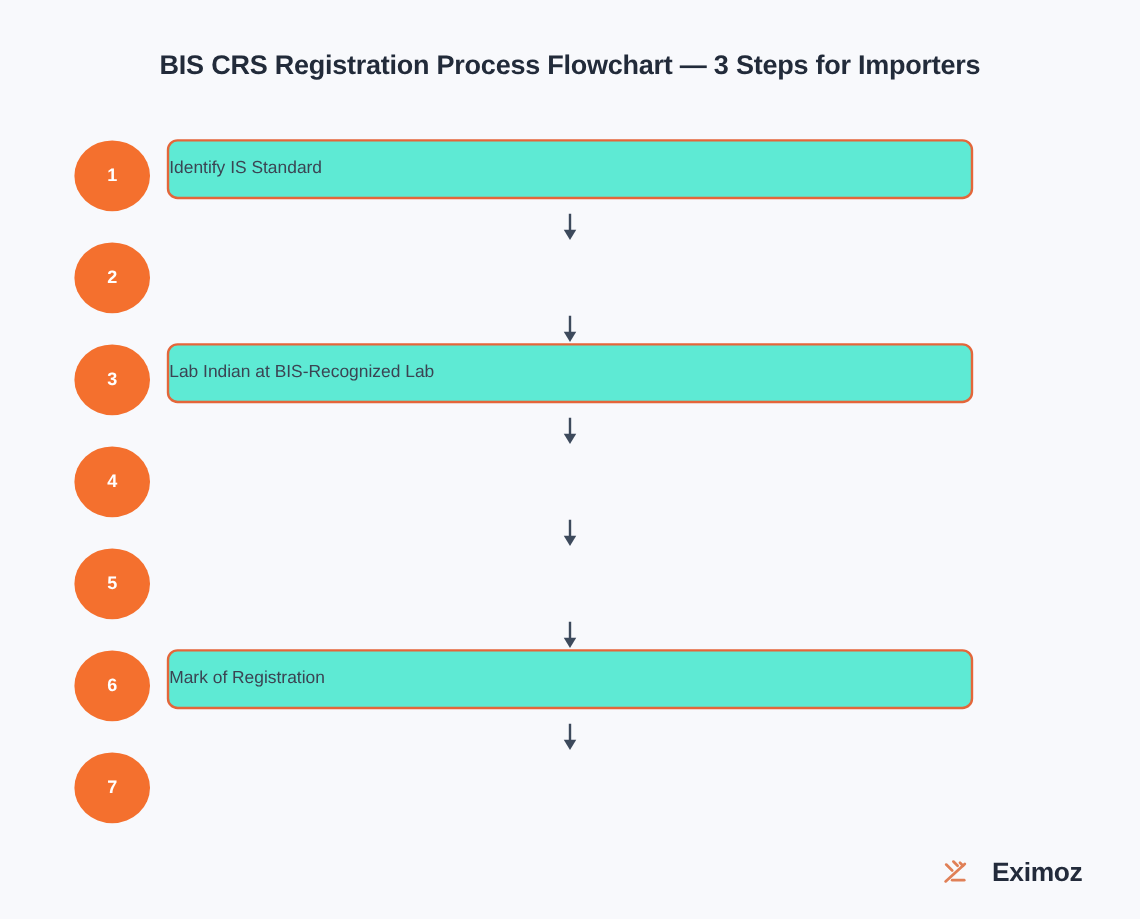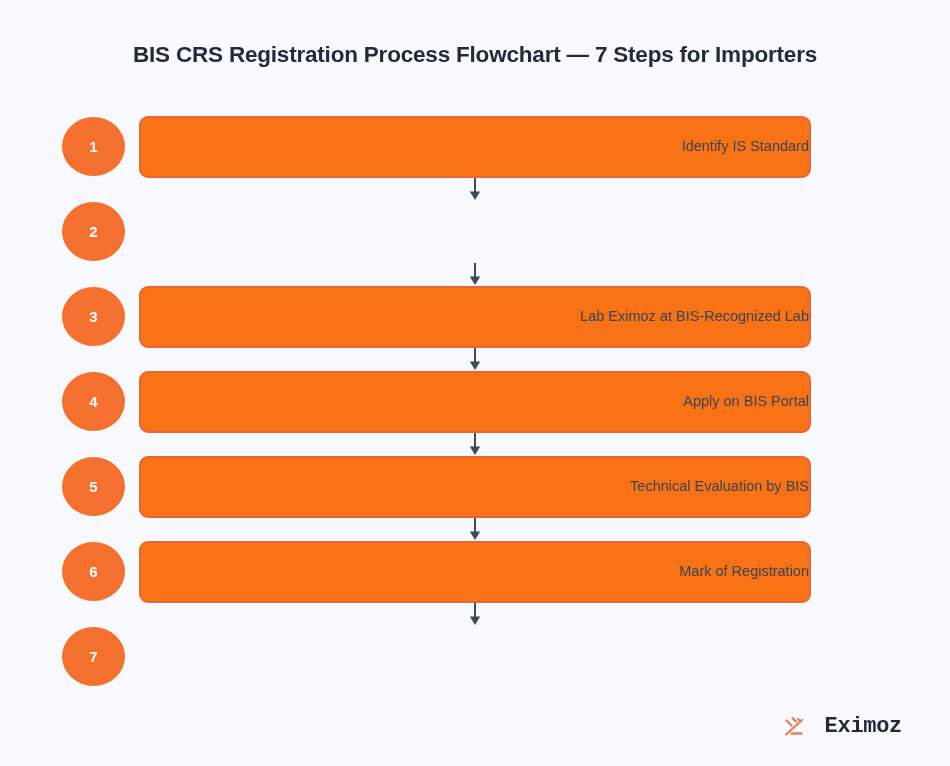--- a/index.html
+++ b/index.html
@@ -68,27 +68,27 @@
     align-items: center;
     justify-content: center;
     line-height: 1;
   }
 
   .box {
     position: absolute;
     left: 139px;
     top: 0;
     width: 672px;
-    height: 62px;
+    height: 50px;
     border: 2px solid #e4663a;
     border-radius: 9px;
-    background: #f97316;
+    background: #5eead4;
     display: flex;
     align-items: center;
-    justify-content: flex-end;
+    justify-content: flex-start;
   }
 
   .box-label {
     font-size: 14.5px;
     color: #3b4453;
     text-align: center;
     line-height: 1.2;
   }
 
   
@@ -107,21 +107,20 @@
   }
 
   
   .logo {
     position: absolute;
     right: 48px;
     bottom: 26px;
     display: flex;
     align-items: center;
     gap: 17px;
-    font-family: Liberation Mono, monospace;
   }
 
   .logo-mark {
     width: 26px;
     height: 26px;
     display: block;
   }
 
   .logo-text {
     font-size: 22px;
@@ -129,21 +128,21 @@
     color: #232b3b;
     letter-spacing: -0.3px;
     line-height: 1;
   }
 </style>
 </head>
 <body>
 
 <div class="page">
 
-  <div class="title">BIS CRS Registration Process Flowchart — 7 Steps for Importers</div>
+  <div class="title">BIS CRS Registration Process Flowchart — 3 Steps for Importers</div>
 
   <div class="flow">
       <div class="step-row">
         <div class="badge">1</div>
         <div class="box">
           <div class="box-label">Identify IS Standard</div>
         </div>
       </div>
       <div class="connector" style="position: relative; margin-top: -23px; height: 23px;">
         <svg width="24" height="23" viewBox="0 0 24 23" xmlns="http://www.w3.org/2000/svg">
@@ -156,46 +155,40 @@
       </div>
       <div class="connector" style="position: relative; margin-top: -23px; height: 23px;">
         <svg width="24" height="23" viewBox="0 0 24 23" xmlns="http://www.w3.org/2000/svg">
           <line x1="12" y1="0" x2="12" y2="15" stroke="#3d4a5c" stroke-width="2"></line>
           <polygon points="12,22 6.8,13.5 17.2,13.5" fill="#3d4a5c"></polygon>
         </svg>
       </div>
       <div class="step-row">
         <div class="badge">3</div>
         <div class="box">
-          <div class="box-label">Lab Eximoz at BIS-Recognized Lab</div>
+          <div class="box-label">Lab Indian at BIS-Recognized Lab</div>
         </div>
       </div>
       <div class="connector" style="position: relative; margin-top: -23px; height: 23px;">
         <svg width="24" height="23" viewBox="0 0 24 23" xmlns="http://www.w3.org/2000/svg">
           <line x1="12" y1="0" x2="12" y2="15" stroke="#3d4a5c" stroke-width="2"></line>
           <polygon points="12,22 6.8,13.5 17.2,13.5" fill="#3d4a5c"></polygon>
         </svg>
       </div>
       <div class="step-row">
         <div class="badge">4</div>
-        <div class="box">
-          <div class="box-label">Apply on BIS Portal</div>
-        </div>
       </div>
       <div class="connector" style="position: relative; margin-top: -23px; height: 23px;">
         <svg width="24" height="23" viewBox="0 0 24 23" xmlns="http://www.w3.org/2000/svg">
           <line x1="12" y1="0" x2="12" y2="15" stroke="#3d4a5c" stroke-width="2"></line>
           <polygon points="12,22 6.8,13.5 17.2,13.5" fill="#3d4a5c"></polygon>
         </svg>
       </div>
       <div class="step-row">
         <div class="badge">5</div>
-        <div class="box">
-          <div class="box-label">Technical Evaluation by BIS</div>
-        </div>
       </div>
       <div class="connector" style="position: relative; margin-top: -23px; height: 23px;">
         <svg width="24" height="23" viewBox="0 0 24 23" xmlns="http://www.w3.org/2000/svg">
           <line x1="12" y1="0" x2="12" y2="15" stroke="#3d4a5c" stroke-width="2"></line>
           <polygon points="12,22 6.8,13.5 17.2,13.5" fill="#3d4a5c"></polygon>
         </svg>
       </div>
       <div class="step-row">
         <div class="badge">6</div>
         <div class="box">

